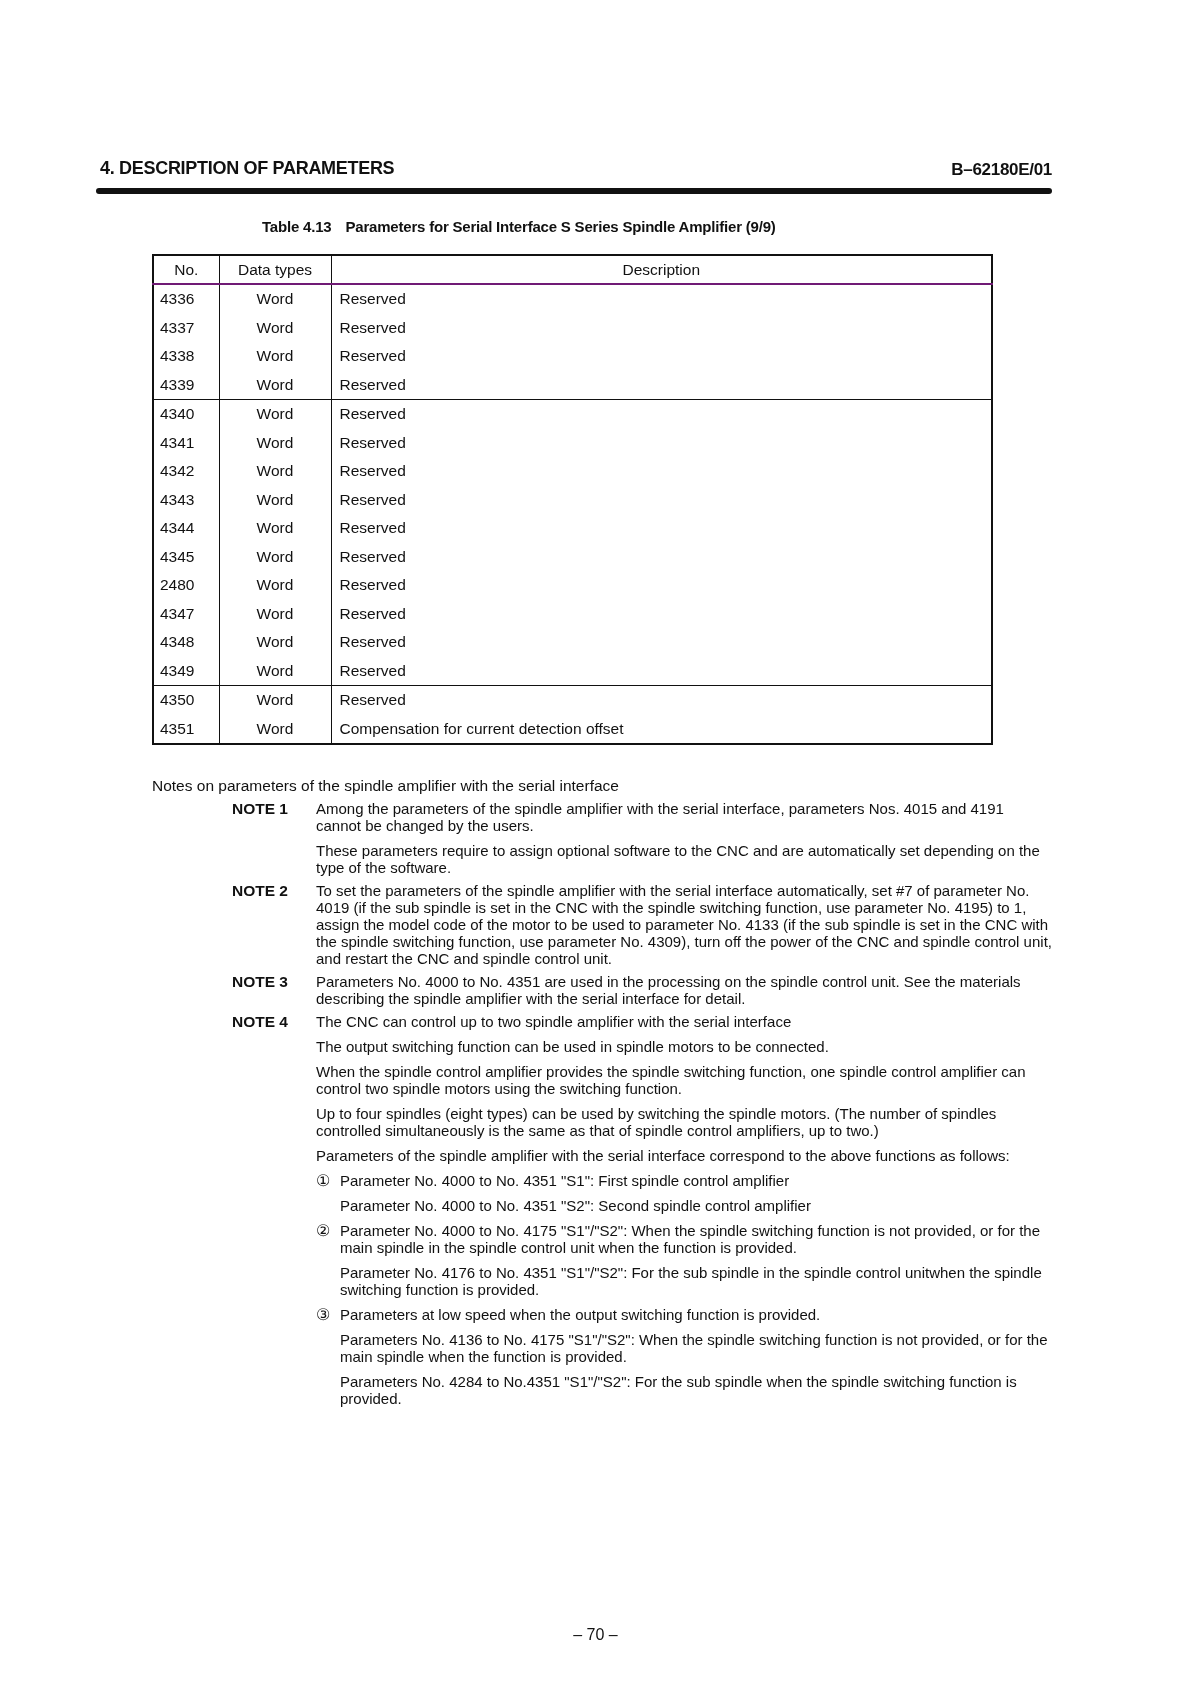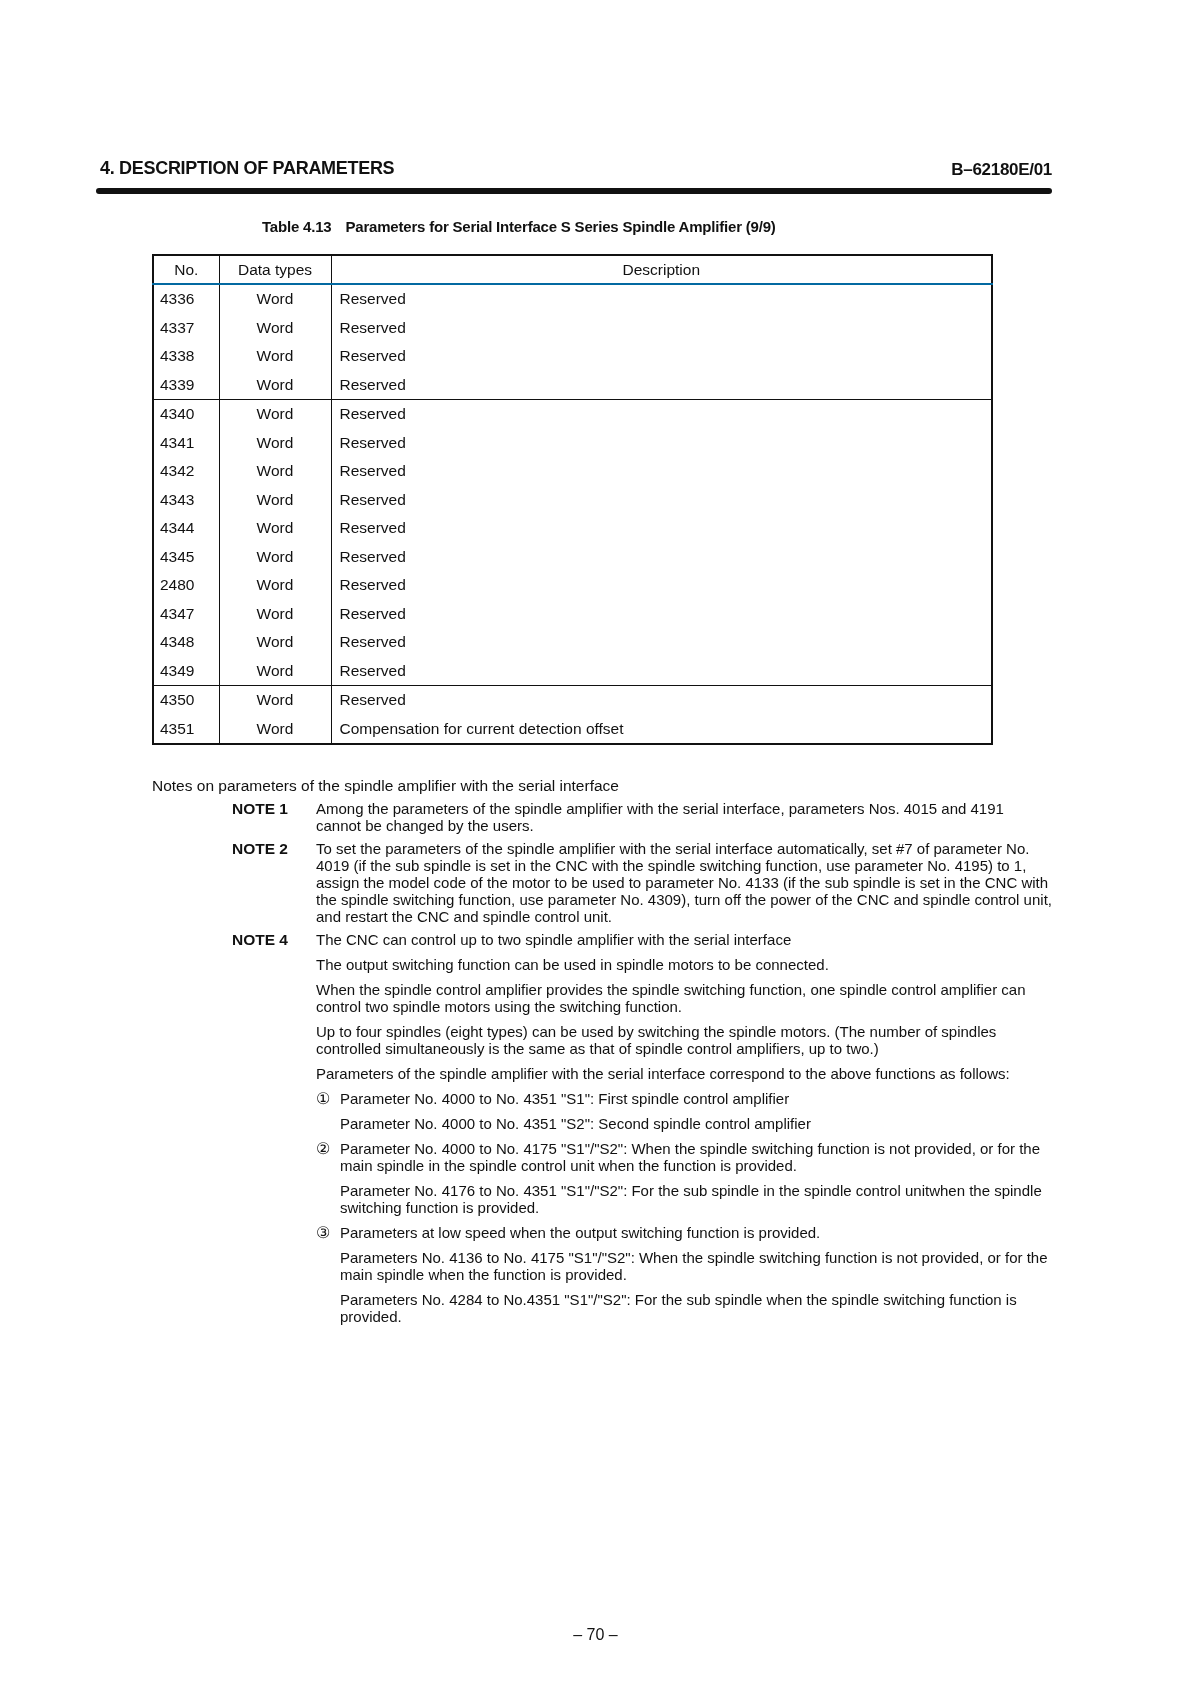--- a/index.html
+++ b/index.html
@@ -6,21 +6,21 @@
     body { width: 1191px; height: 1684px; position: relative; overflow: hidden;
            font-family: "Liberation Sans", sans-serif; color: #111; }
     .header { position: absolute; left: 100px; top: 158px; width: 952px; height: 24px; }
     .header .section { position: absolute; left: 0; top: 0; font-weight: bold; font-size: 18px; letter-spacing: -0.3px; }
     .header .docno { position: absolute; right: 0; top: 2px; font-weight: bold; font-size: 17px; letter-spacing: -0.3px; }
     .rule { position: absolute; left: 96px; top: 188px; width: 956px; height: 6px; background: #111; border-radius: 3px; }
     .table-caption { position: absolute; left: 262px; top: 218px; font-size: 15px; font-weight: bold; letter-spacing: -0.2px; }
     .table-caption .num { margin-right: 14px; }
     table.params { position: absolute; left: 152px; top: 254px; width: 841px; border-collapse: collapse;
                    border: 2px solid #111; font-size: 15.5px; }
-    table.params th { font-weight: normal; height: 27px; border-bottom: 2px solid #0369a1; border-right: 1.5px solid #111; padding: 0; }
+    table.params th { font-weight: normal; height: 27px; border-bottom: 2px solid #701a75; border-right: 1.5px solid #111; padding: 0; }
     table.params th:last-child { border-right: none; }
     table.params td { height: 28.5px; padding: 0; border-right: 1.5px solid #111; vertical-align: middle; }
     table.params td:last-child { border-right: none; }
     table.params col.c-no { width: 66px; }
     table.params col.c-type { width: 112px; }
     table.params td.no { padding-left: 6px; }
     table.params td.type { text-align: center; }
     table.params td.desc { padding-left: 8px; }
     table.params tr.group-start td { border-top: 1.5px solid #111; }
     .notes-intro { position: absolute; left: 152px; top: 777px; font-size: 15.5px; }
@@ -146,26 +146,33 @@
   </tbody>
 </table>
 
 <div class="notes-intro">Notes on parameters of the spindle amplifier with the serial interface</div>
 
 <div class="notes">
   <div class="note">
     <div class="label">NOTE 1</div>
     <div class="body">
       <p>Among the parameters of the spindle amplifier with the serial interface, parameters Nos. 4015 and 4191 cannot be changed by the users.</p>
+      <p>These parameters require to assign optional software to the CNC and are automatically set depending on the type of the software.</p>
     </div>
   </div>
   <div class="note">
     <div class="label">NOTE 2</div>
     <div class="body">
       <p>To set the parameters of the spindle amplifier with the serial interface automatically, set #7 of parameter No. 4019 (if the sub spindle is set in the CNC with the spindle switching function, use parameter No. 4195) to 1, assign the model code of the motor to be used to parameter No. 4133 (if the sub spindle is set in the CNC with the spindle switching function, use parameter No. 4309), turn off the power of the CNC and spindle control unit, and restart the CNC and spindle control unit.</p>
+    </div>
+  </div>
+  <div class="note">
+    <div class="label">NOTE 3</div>
+    <div class="body">
+      <p>Parameters No. 4000 to No. 4351 are used in the processing on the spindle control unit.  See the materials describing the spindle amplifier with the serial interface for detail.</p>
     </div>
   </div>
   <div class="note">
     <div class="label">NOTE 4</div>
     <div class="body">
       <p>The CNC can control up to two spindle amplifier with the serial interface</p>
       <p>The output switching function can be used in spindle motors to be connected.</p>
       <p>When the spindle control amplifier provides the spindle switching function, one spindle control amplifier can control two spindle motors using the switching function.</p>
       <p>Up to four spindles (eight types) can be used by switching the spindle motors.  (The number of spindles controlled simultaneously is the same as that of spindle control amplifiers, up to two.)</p>
       <p>Parameters of the spindle amplifier with the serial interface correspond to the above functions as follows:</p>

